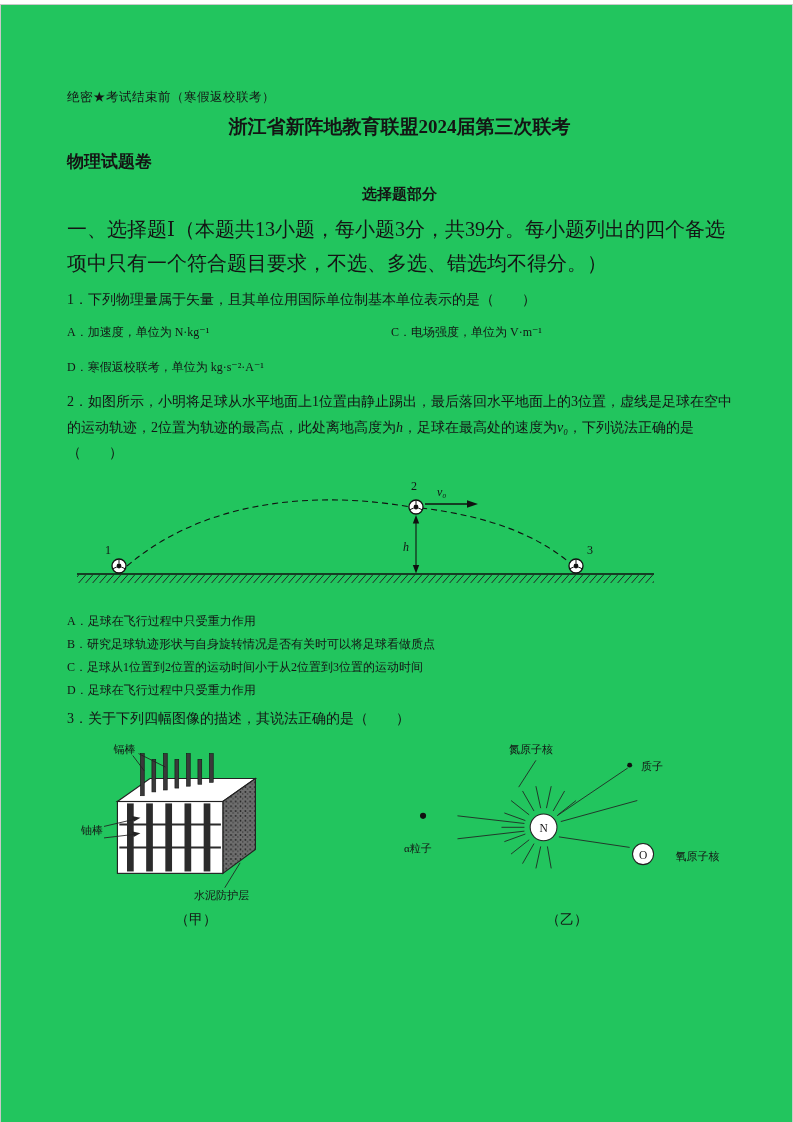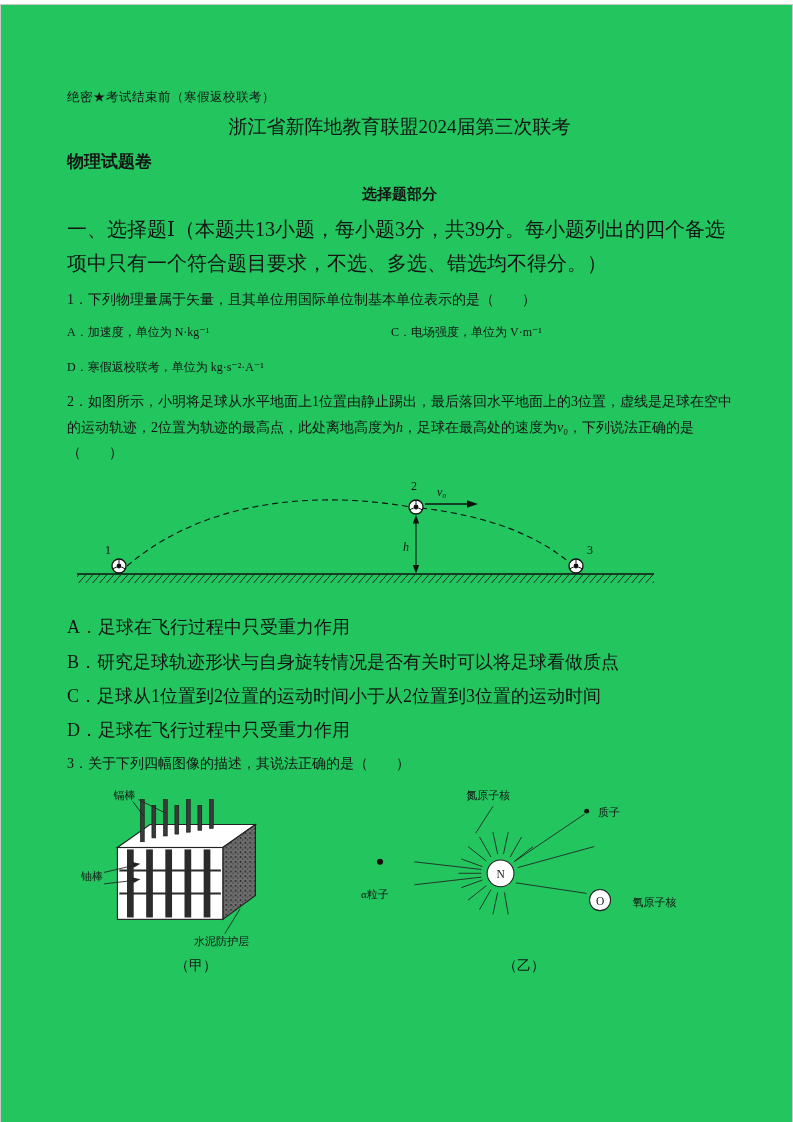--- a/index.html
+++ b/index.html
@@ -7,30 +7,30 @@
   .page {
     width:793px; height:1122px; margin:4px auto; background:#22c55e;
     border:1px solid #c9c9c9;
     font-family:"Liberation Serif","DejaVu Serif",serif;
     color:#141414;
     padding:84px 60px 40px 66px;
     position:relative;
     overflow:hidden;
   }
   .secrecy { font-size:12.5px; letter-spacing:0.5px; margin-bottom:4px; }
-  .title { font-size:19px; font-weight:400; text-align:center; margin:8px 0 10px; }
+  .title { font-size:19px; font-weight:700; text-align:center; margin:8px 0 10px; }
   .subtitle { font-size:17px; font-weight:700; margin:4px 0 12px; }
   .part { font-size:15px; font-weight:700; text-align:center; margin:6px 0 8px; }
   .instructions { font-size:20px; font-weight:400; line-height:1.72; margin:2px 0 6px; }
   .stem { font-size:14px; line-height:1.85; margin-top:4px; }
   .options-grid { display:grid; grid-template-columns:324px auto; font-size:12px; margin-top:2px; }
   .options-grid .option { padding:9px 0; }
-  .option-line { font-size:18px; line-height:1.9; }
+  .option-line { font-size:12px; line-height:1.9; }
   .q2-figure-wrap { margin:8px 0 0 2px; }
-  .figures-row { display:flex; align-items:flex-end; gap:48px; margin:8px 0 0 14px; }
+  .figures-row { display:flex; align-items:flex-end; gap:91px; margin:8px 0 0 14px; }
   .subfigure { display:flex; flex-direction:column; align-items:center; }
   .subfigure .caption { font-size:14px; margin-top:4px; }
   i.var { font-style:italic; }
   svg text { font-size:12px; fill:#141414; font-family:"Liberation Serif","DejaVu Serif",serif; }
   svg text.cn { font-size:11.5px; }
 </style>
 </head>
 <body>
 
 <div class="page">

